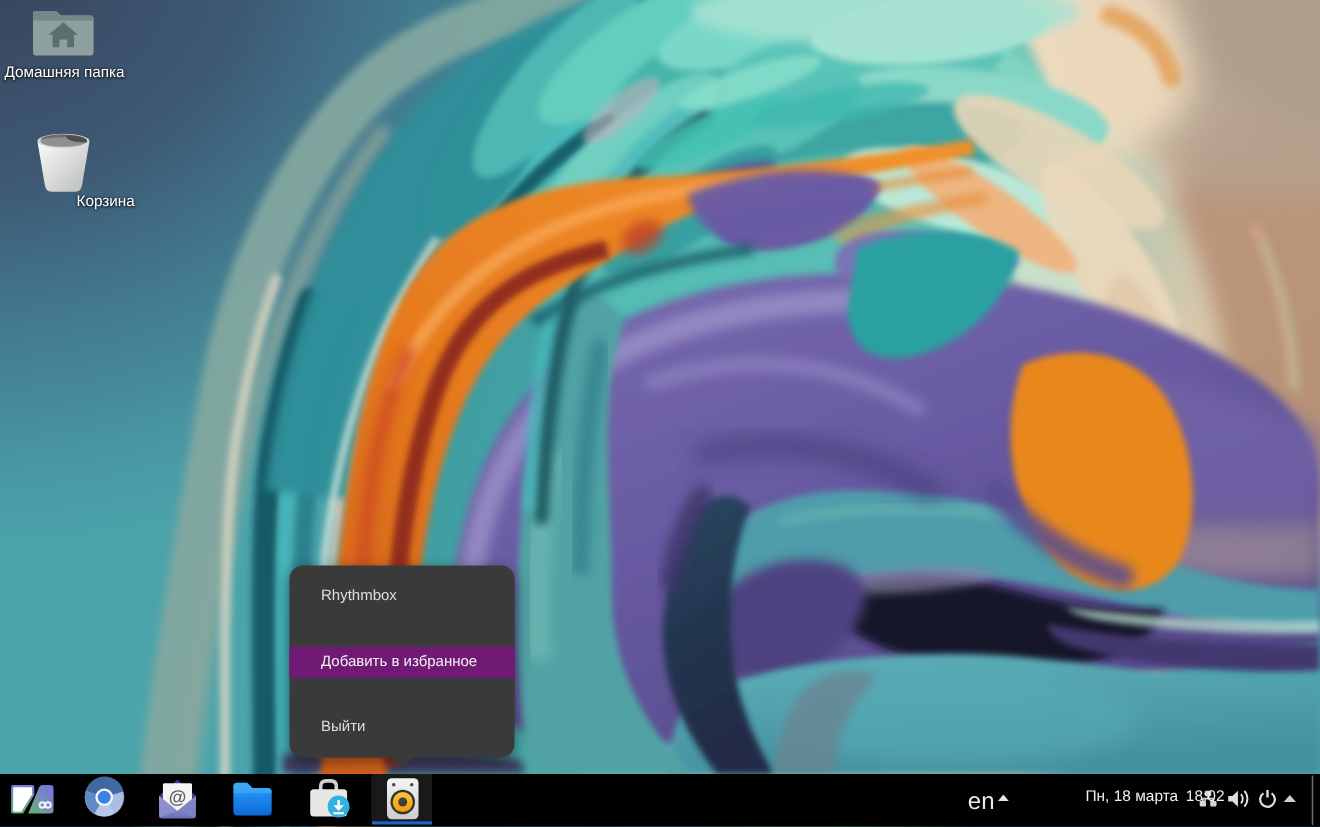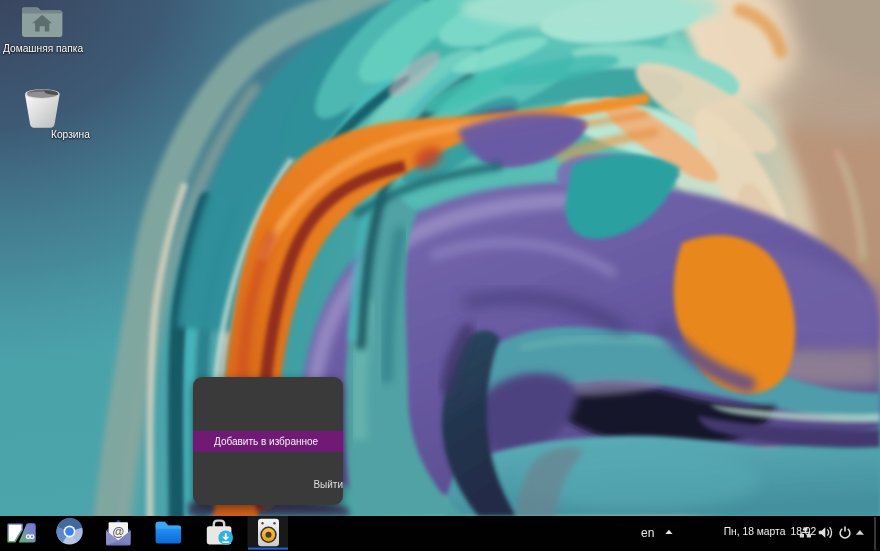--- a/index.html
+++ b/index.html
@@ -227,22 +227,23 @@
       <ellipse cx="42.3" cy="94" rx="17.3" ry="4.8" fill="#d6d6d6"></ellipse>
       <ellipse cx="42.3" cy="94" rx="15.4" ry="3.9" fill="#909090"></ellipse>
       <path d="M27,93 a15.4,3.9 0 0 1 30.7,1 a13,3.4 0 0 0 -13,-2.6 a30,7 0 0 0 -17.7,1.6 Z" fill="#6b6b6b"></path>
       <path d="M44,90.2 a15.4,3.9 0 0 1 13.7,4.8 a13,3.4 0 0 1 -13,-2.6 Z" fill="#4e4e4e"></path>
     </g>
   </svg>
   <div class="dlabel" style="left:3px;top:43px;width:80px;">Домашняя папка</div>
   <div class="dlabel" style="left:23px;top:129px;width:40px;padding-left:28px;">Корзина</div>
 
   <div id="menu">
+    <div class="item" style="top:10px;">Rhythmbox</div>
     <div class="item" style="top:54px;background:#701a75;color:#f2f2f2;">Добавить в избранное</div>
-    <div class="item" style="top:97px;text-align:right;">Выйти</div>
+    <div class="item" style="top:97px;">Выйти</div>
   </div>
   <div id="tail"></div>
 
   <div id="bar"></div>
   <svg style="position:absolute;left:0;top:516px" width="880" height="35" viewBox="0 0 880 35">
     <defs>
       <linearGradient id="alt1" x1="0" y1="0" x2="0" y2="1">
         <stop offset="0" stop-color="#8278de"></stop>
           <stop offset="1" stop-color="#5fb470"></stop>
       </linearGradient>
@@ -346,15 +347,15 @@
       <path d="M829.6,11.3 A7.8,7.8 0 0 1 829.6,21.7" fill="none" stroke="#dedede" stroke-width="1.3"></path>
     </g>
 
     <g stroke="#dedede" fill="none">
       <path d="M842.3,12.9 A4.9,4.9 0 1 0 847.7,12.9" stroke-width="1.5"></path>
       <path d="M845,10.6 L845,15.6" stroke-width="1.6"></path>
     </g>
 
     <path d="M855.8,18.7 L864,18.7 L859.9,14 Z" fill="#cfcfcf"></path>
   </svg>
-  <div class="bartxt" style="top:525.5px;left:641px;width:22px;text-align:left;font-size:12px;">en</div>
+  <div class="bartxt" style="top:525.5px;left:641px;width:22px;text-align:right;font-size:16px;">en</div>
   <div class="bartxt" style="top:525.5px;left:686px;width:96px;text-align:center;color:#f0f0f0;font-size:10.3px;margin-left:36px;">Пн, 18 марта 18:02</div>
 </div>
 
 </body></html>

